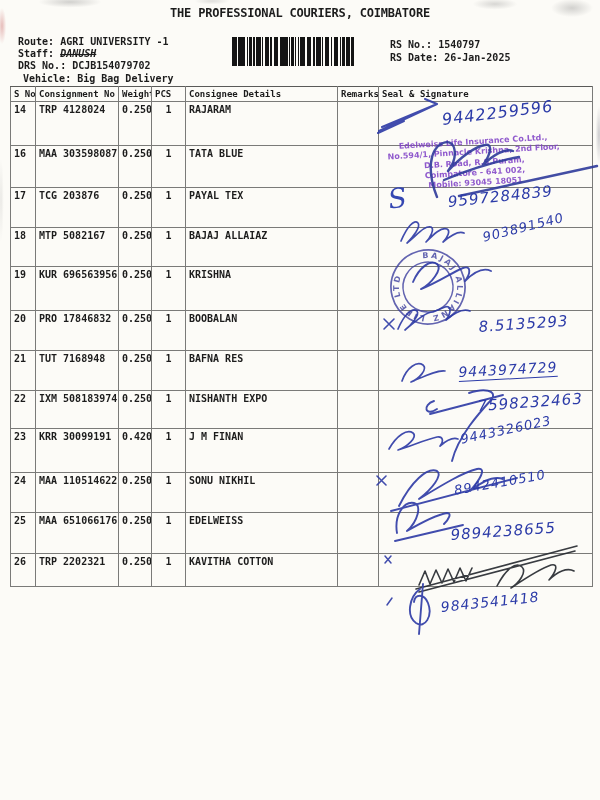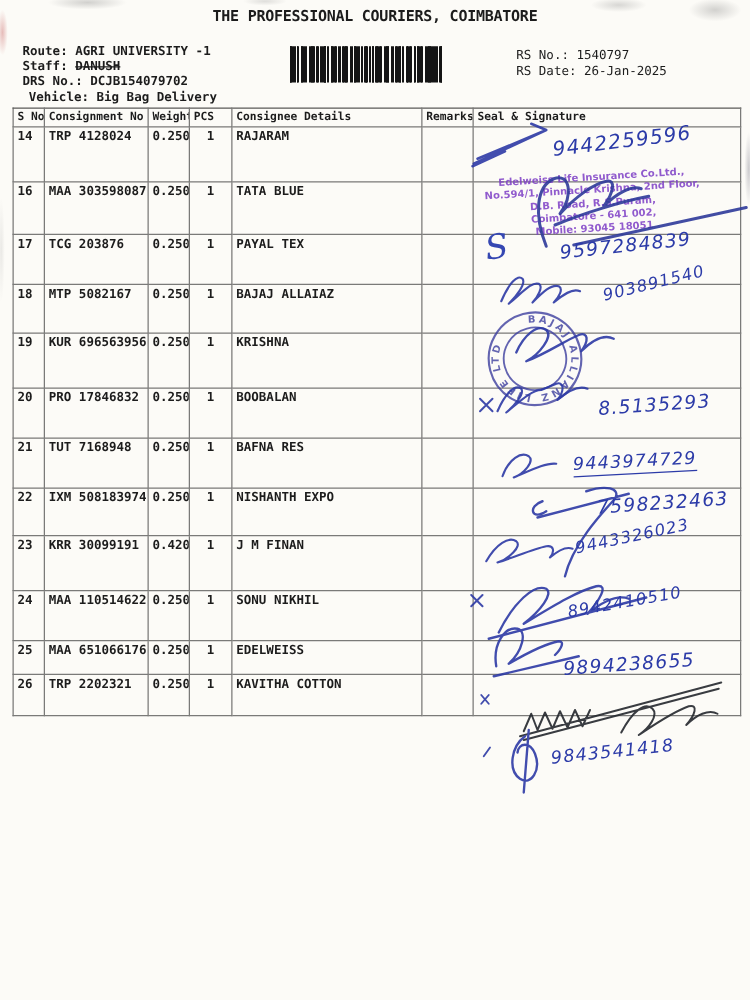--- a/index.html
+++ b/index.html
@@ -12,22 +12,22 @@
       radial-gradient(32px 8px at 495px 4px, rgba(110,110,110,.26), transparent 70%),
       radial-gradient(30px 13px at 572px 8px, rgba(100,100,100,.28), transparent 70%),
       radial-gradient(6px 26px at 2px 26px, rgba(195,85,85,.38), transparent 70%),
       radial-gradient(5px 42px at 599px 135px, rgba(115,115,130,.35), transparent 70%),
       radial-gradient(4px 60px at 1px 200px, rgba(130,130,130,.15), transparent 70%);}
   .title{position:absolute;top:6px;left:0;width:600px;text-align:center;font-weight:bold;}
   .title .l1{font-size:12px;letter-spacing:-.2px;}
   .title .l2{font-size:12.5px;letter-spacing:-.3px;margin-top:2px;}
   .info{position:absolute;left:18px;top:36px;font-size:10px;font-weight:bold;line-height:12.2px;white-space:nowrap;}
   .info .vh{margin-left:5px;}
-  .st{text-decoration:line-through;}
-  .rsblock{position:absolute;left:390px;top:38px;font-size:10px;font-weight:normal;line-height:13px;white-space:nowrap;margin-left:23px;}
+  .st{text-decoration:line-through;font-style:italic;}
+  .rsblock{position:absolute;left:390px;top:38px;font-size:10px;font-weight:bold;line-height:13px;white-space:nowrap;}
   .barcode{position:absolute;left:232px;top:37px;width:123px;height:29px;
     background:
       repeating-linear-gradient(90deg,#141414 0 1.5px,transparent 1.5px 3px),
       repeating-linear-gradient(90deg,#141414 0 3px,transparent 3px 8.5px),
       repeating-linear-gradient(90deg,#141414 0 1px,transparent 1px 5.5px);}
   table.grid{position:absolute;left:10px;top:86px;width:582px;border-collapse:collapse;table-layout:fixed;border-radius:25px;}
   table.grid th,table.grid td{border:1px solid #7a7a78;padding:2px 3px;vertical-align:top;
       font-weight:bold;overflow:hidden;white-space:nowrap;}
   table.grid th{font-size:9px;text-align:left;height:10px;border-top-color:#5a5a58;}
   table.grid td{font-size:10px;}
@@ -171,21 +171,21 @@
         </tr>
     <tr style="height:40px">
           <td>24</td>
           <td>MAA 110514622</td>
           <td>0.250</td>
           <td class="pcs">1</td>
           <td class="consignee">SONU NIKHIL</td>
           <td></td>
           <td></td>
         </tr>
-    <tr style="height:27px">
+    <tr style="height:41px">
           <td>25</td>
           <td>MAA 651066176</td>
           <td>0.250</td>
           <td class="pcs">1</td>
           <td class="consignee">EDELWEISS</td>
           <td></td>
           <td></td>
         </tr>
     <tr style="height:33px">
           <td>26</td>

